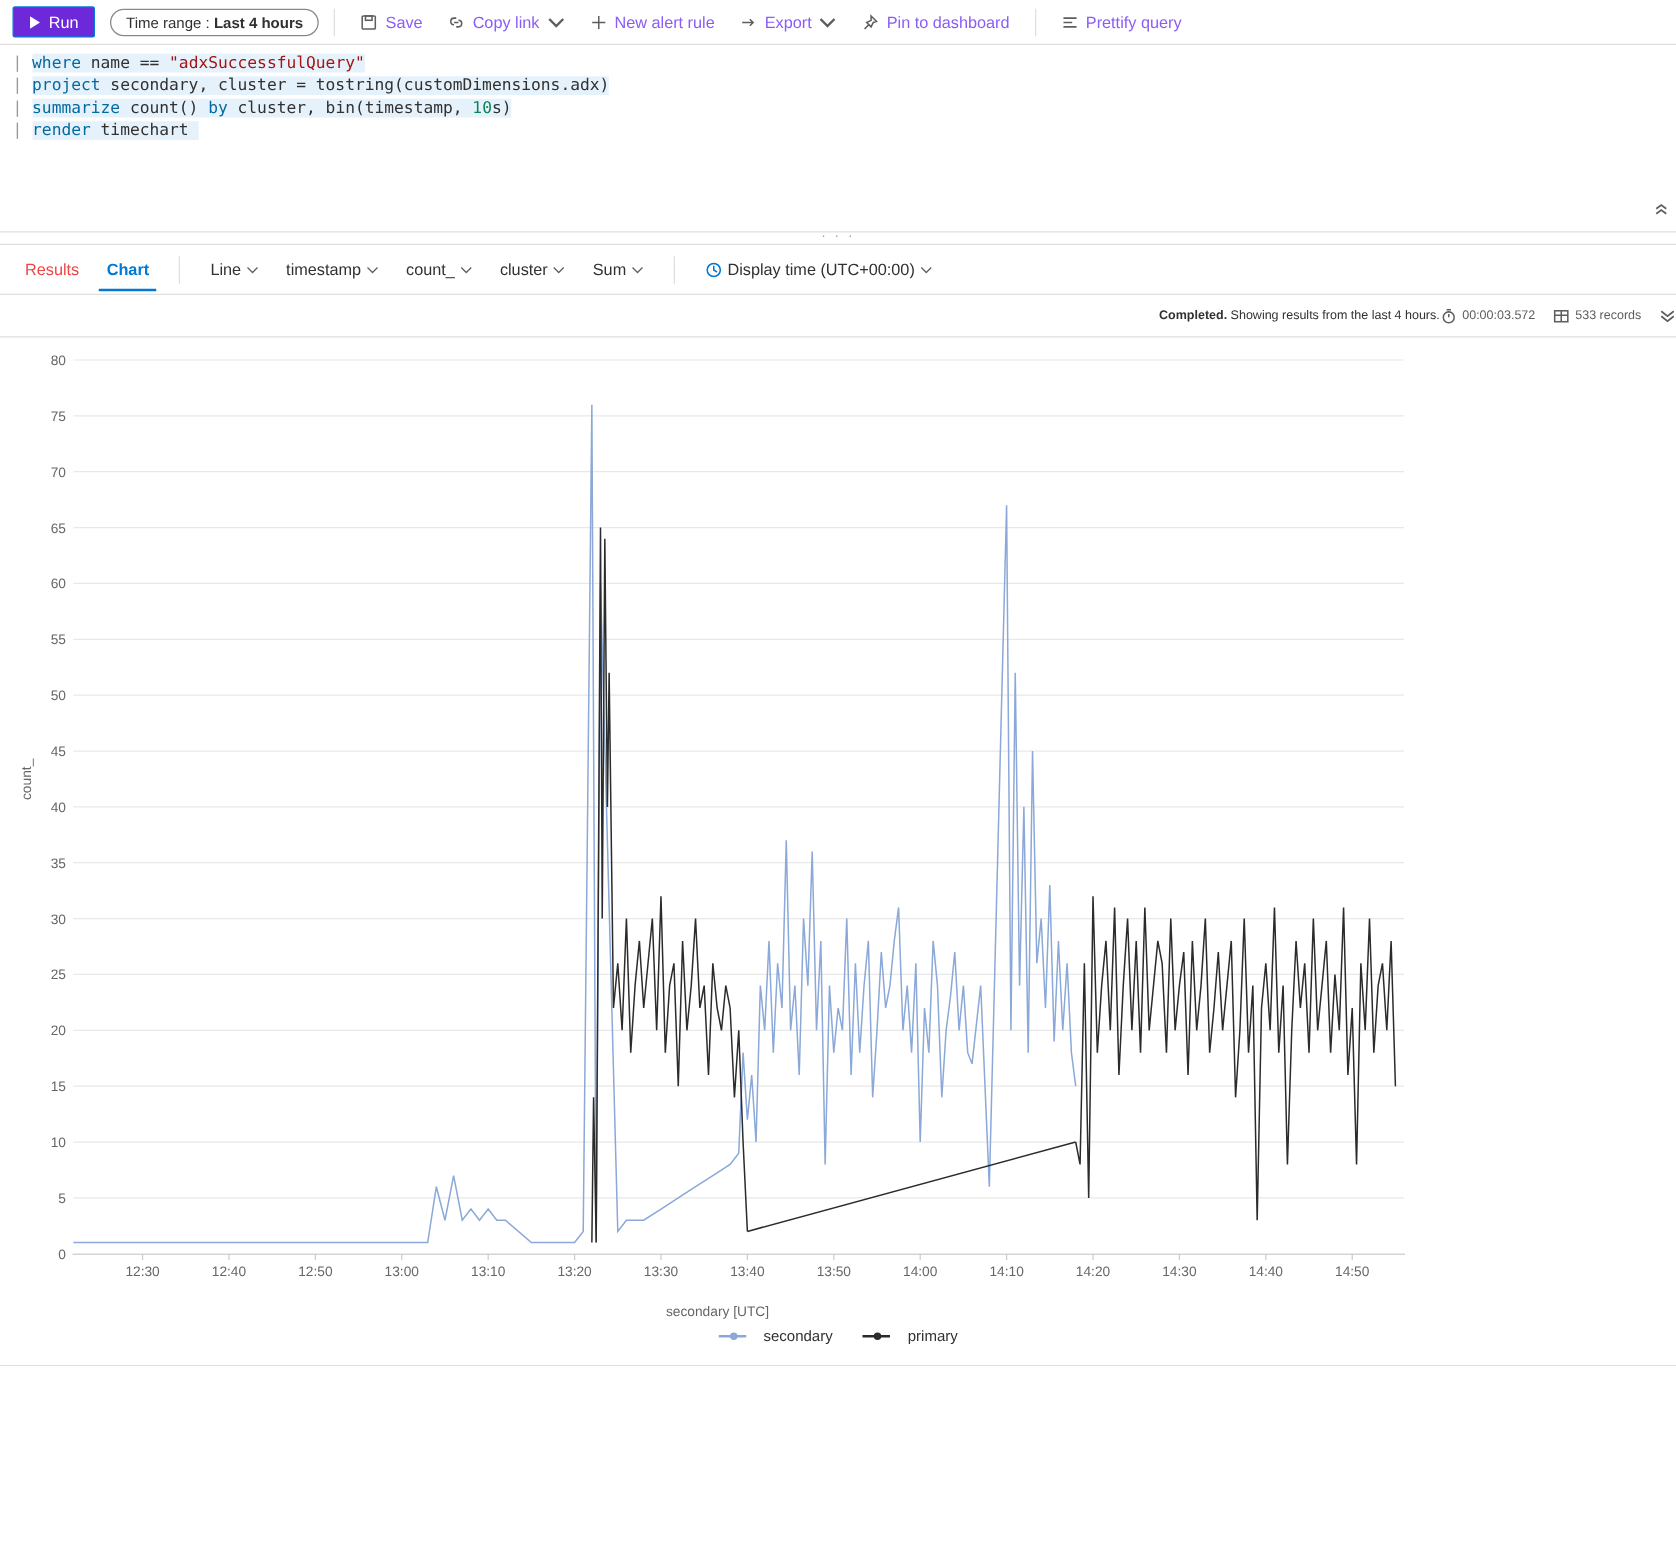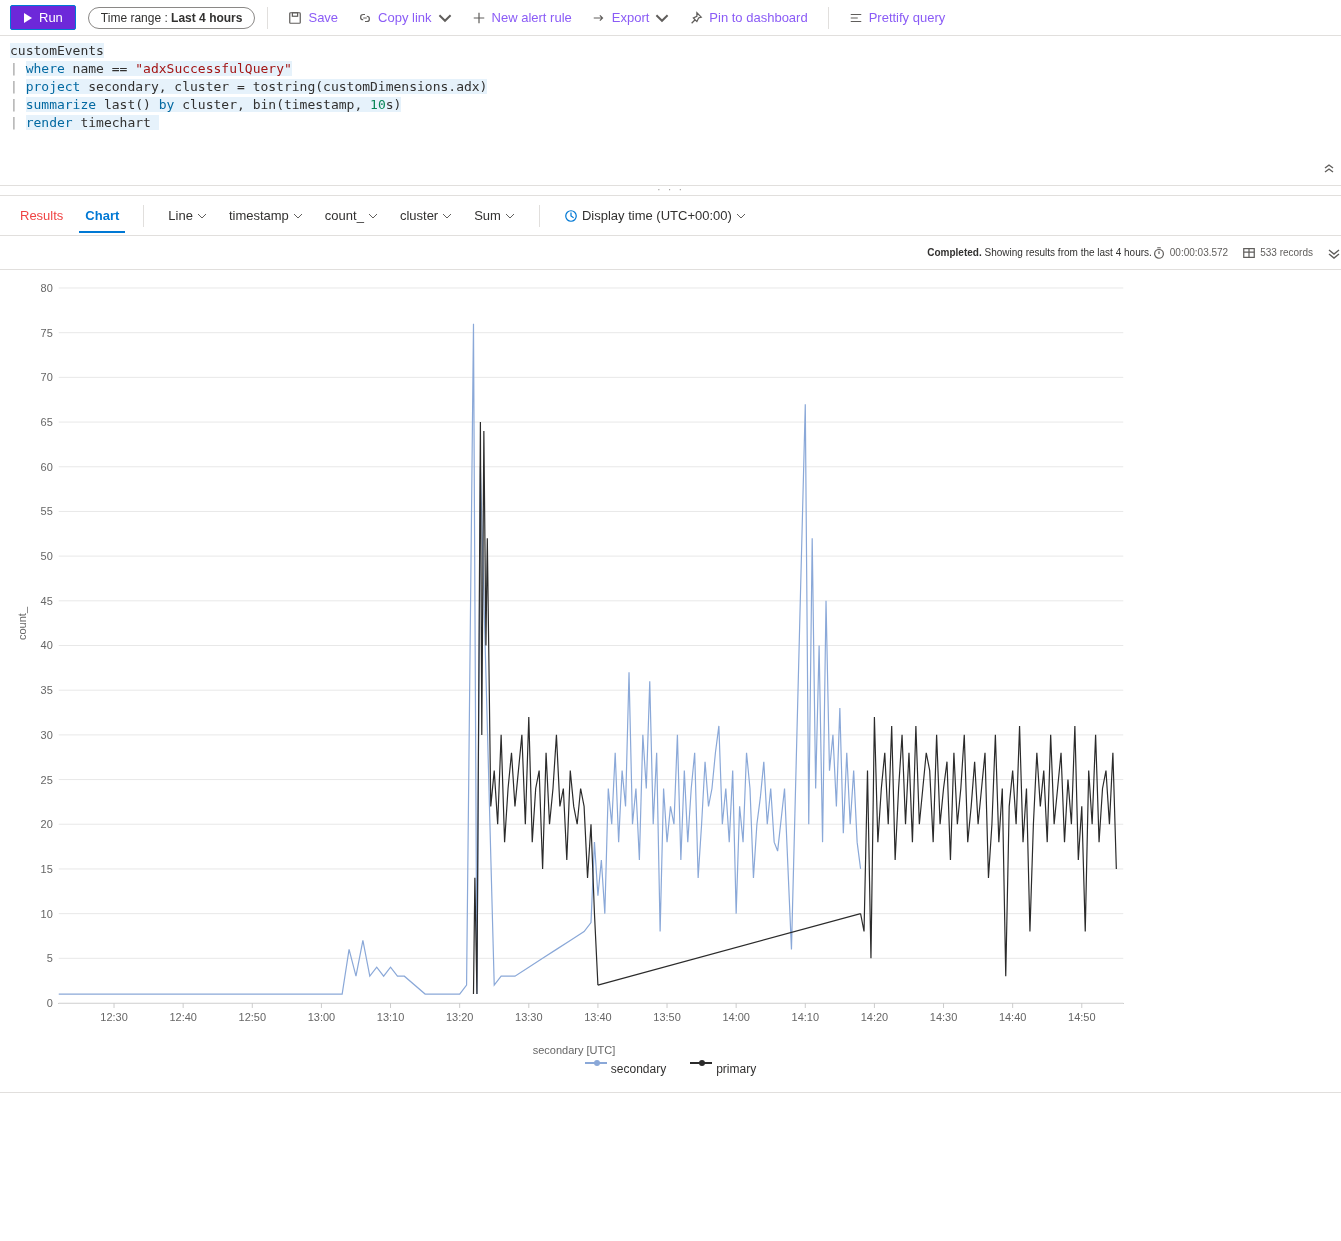--- a/index.html
+++ b/index.html
@@ -31,21 +31,21 @@
 .status-row .right { display: flex; align-items: center; gap: 14px; color: #605e5c; }
 .status-row .right svg { width: 14px; height: 14px; stroke: #605e5c; fill: none; stroke-width: 1.4; }
 .chart-wrap { padding: 10px 14px 4px 14px; border-bottom: 1px solid #e1dfdd; }
 .chart { position: relative; width: 1120px; height: 760px; }
 .plot { position: absolute; left: 44px; top: 8px; width: 1066px; height: 716px; border-bottom: 1px solid #ccc; }
 .grid line { stroke: #e8e8e8; stroke-width: 1; }
 .y-ticks text, .x-ticks text { font-size: 11px; fill: #666; }
 .y-label { position: absolute; left: 2px; top: 50%; transform: rotate(-90deg) translateX(20px); transform-origin: left top; font-size: 11px; color: #666; }
 .x-label { text-align: center; font-size: 11px; color: #666; margin-top: 4px; width: 1120px; }
 .legend { display: flex; justify-content: center; gap: 24px; padding: 6px 0 12px; font-size: 12px; }
-.legend .item { display: flex; align-items: flex-start; gap: 4px; cursor: pointer; }
+.legend .item { display: flex; align-items: center; gap: 14px; cursor: pointer; }
 .legend .sw { width: 22px; height: 2px; position: relative; }
 .legend .sw::after { content: ""; position: absolute; left: 9px; top: -2px; width: 6px; height: 6px; border-radius: 50%; }
 .sw-sec { background: #8aa8d8; } .sw-sec::after { background: #8aa8d8; }
 .sw-pri { background: #2b2b2b; } .sw-pri::after { background: #2b2b2b; }
 path.series { fill: none; stroke-width: 1.2; }
 path.sec { stroke: #8aa8d8; }
 path.pri { stroke: #2b2b2b; }
 </style>
 </head>
 <body>
@@ -101,24 +101,23 @@
   <div class="sep"></div>
   <div class="tool">
     <svg viewBox="0 0 16 16">
         <path d="M2 4h12M2 8h8M2 12h12"></path>
       </svg>
     <span>Prettify query</span>
   </div>
 </div>
 
 <div class="editor">
-  <div class="line"><span class="sel">customEvents</span></div>
   <div class="line"><span class="pipe">| </span><span class="sel"><span class="kw">where</span><span> name == </span><span class="str">"adxSuccessfulQuery"</span></span></div>
   <div class="line"><span class="pipe">| </span><span class="sel"><span class="kw">project</span><span> secondary, cluster = tostring(customDimensions.adx)</span></span></div>
-  <div class="line"><span class="pipe">| </span><span class="sel"><span class="kw">summarize</span><span> last() </span><span class="kw">by</span><span> cluster, bin(timestamp, </span><span class="num">10</span><span>s)</span></span></div>
+  <div class="line"><span class="pipe">| </span><span class="sel"><span class="kw">summarize</span><span> count() </span><span class="kw">by</span><span> cluster, bin(timestamp, </span><span class="num">10</span><span>s)</span></span></div>
   <div class="line"><span class="pipe">| </span><span class="sel"><span class="kw">render</span><span> timechart</span> </span></div>
   <div class="collapse-handle">
     <svg width="12" height="12" viewBox="0 0 12 12" stroke="#605e5c" fill="none" stroke-width="1.4">
         <path d="M2 8l4-3 4 3M2 4l4-3 4 3"></path>
       </svg>
   </div>
 </div>
 <div class="ellipsis-handle">· · ·</div>
 
 <div class="tabs-row">

